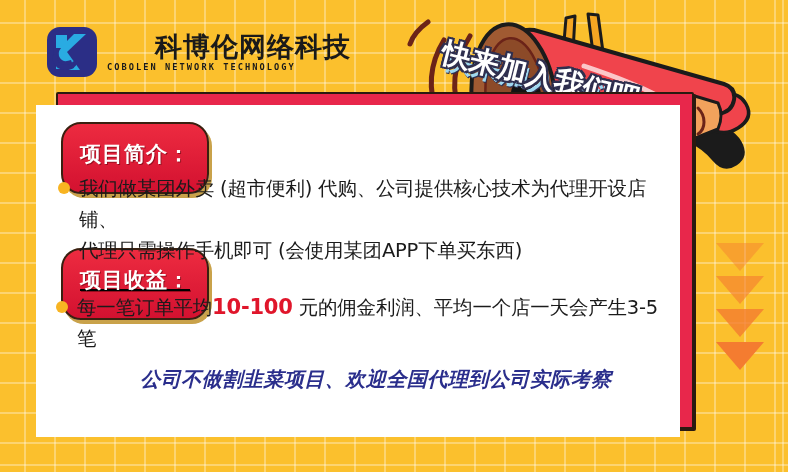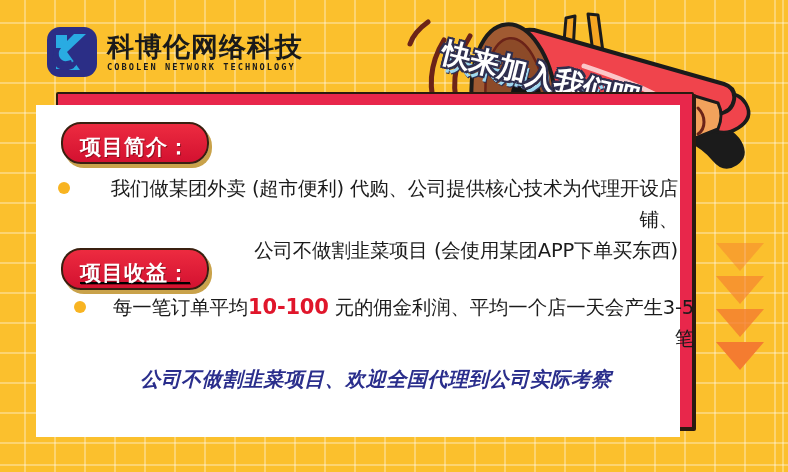--- a/index.html
+++ b/index.html
@@ -17,70 +17,71 @@
   }
 
   
   #logo{position:absolute;left:46px;top:26px;display:flex;align-items:center;gap:9px;}
   .logo-mark{position:relative;width:52px;height:52px;}
   .logo-mark svg{display:block;}
   .logo-words{display:flex;flex-direction:column;line-height:1;}
   .logo-cn{
     font-size:27px;font-weight:bold;color:#1a1a1a;letter-spacing:1px;
     font-family:"DejaVu Sans","Liberation Sans",sans-serif;
+    margin-left:48px;
   }
   .logo-en{
     font-size:8.5px;font-weight:bold;color:#1a1a1a;letter-spacing:2.0px;margin-top:3px;
     font-family:"DejaVu Sans Mono","Liberation Mono",monospace;
     transform:scaleX(1.02);transform-origin:left center;
   }
 
   
   #red-frame{
     position:absolute;left:56px;top:92px;width:634px;height:333px;
     background:#E8274B;border:2px solid #2b1a10;border-radius:2px;
     box-shadow:2px 2px 0 #2b1a10;
   }
   #white-card{
     position:absolute;left:36px;top:105px;width:644px;height:332px;
     background:#FFFFFF;
   }
 
   
   .pill{
-    position:absolute;display:flex;align-items:flex-end;justify-content:center;
-    height:36px;padding:1px 17px;border-radius:20px;
+    position:absolute;display:flex;align-items:flex-start;justify-content:center;
+    height:36px;padding:16px 17px;border-radius:20px;
     background:linear-gradient(180deg,#ED2B40 0%,#D31130 100%);
     border:2px solid #3a2010;
     box-shadow:3px 4px 0 #C9A24A;
   }
   .pill span{
     color:#fff;font-size:21px;font-weight:bold;letter-spacing:1px;
     font-family:"DejaVu Sans","Liberation Sans",sans-serif;
     text-shadow:1px 1px 0 rgba(90,0,10,.55);
   }
   #pill-intro{left:61px;top:122px;}
   #pill-profit{left:61px;top:248px;text-decoration:underline;}
 
   
   .para{
-    position:absolute;display:flex;align-items:flex-start;gap:9px;text-align:right;
+    position:absolute;display:flex;align-items:flex-start;gap:9px;
   }
   .bullet{
     flex:0 0 auto;width:12px;height:12px;border-radius:50%;
     background:#F8B422;margin-top:9px;
   }
   .ptext{
     font-size:19.5px;line-height:31px;color:#1b1b1b;
     font-family:"DejaVu Sans","Liberation Sans",sans-serif;
     letter-spacing:-.2px;
   }
   .hl{color:#E0162B;font-weight:bold;font-size:21px;}
   #para-1{left:58px;top:173px;width:620px;}
-  #para-2{left:74px;top:292px;width:620px;}
+  #para-2{left:56px;top:292px;width:620px;}
 
   
   #slogan{
     position:absolute;left:36px;top:366px;width:644px;text-align:center;
     color:#2A2E8C;font-weight:bold;font-style:italic;
     font-size:20px;line-height:27px;letter-spacing:.5px;
     font-family:"DejaVu Sans","Liberation Sans",sans-serif;
   }
   #slogan div{white-space:nowrap;padding-left:36px;}
 
@@ -180,21 +181,21 @@
     <span>项目简介：</span>
   </div>
   <div class="pill" id="pill-profit">
     <span>项目收益：</span>
   </div>
 
   <div class="para" id="para-1">
     <div class="bullet"></div>
     <div class="ptext">
       <div>我们做某团外卖 (超市便利) 代购、公司提供核心技术为代理开设店铺、</div>
-      <div>公司不做割韭菜项目 (会使用某团APP下单买东西)</div>
+      <div>代理只需操作手机即可 (会使用某团APP下单买东西)</div>
     </div>
   </div>
 
   <div class="para" id="para-2">
     <div class="bullet"></div>
     <div class="ptext">
       <div><span>每一笔订单平均</span><span class="hl">10-100</span><span> 元的佣金利润、平均一个店一天会产生3-5笔</span></div>
     </div>
   </div>
 

